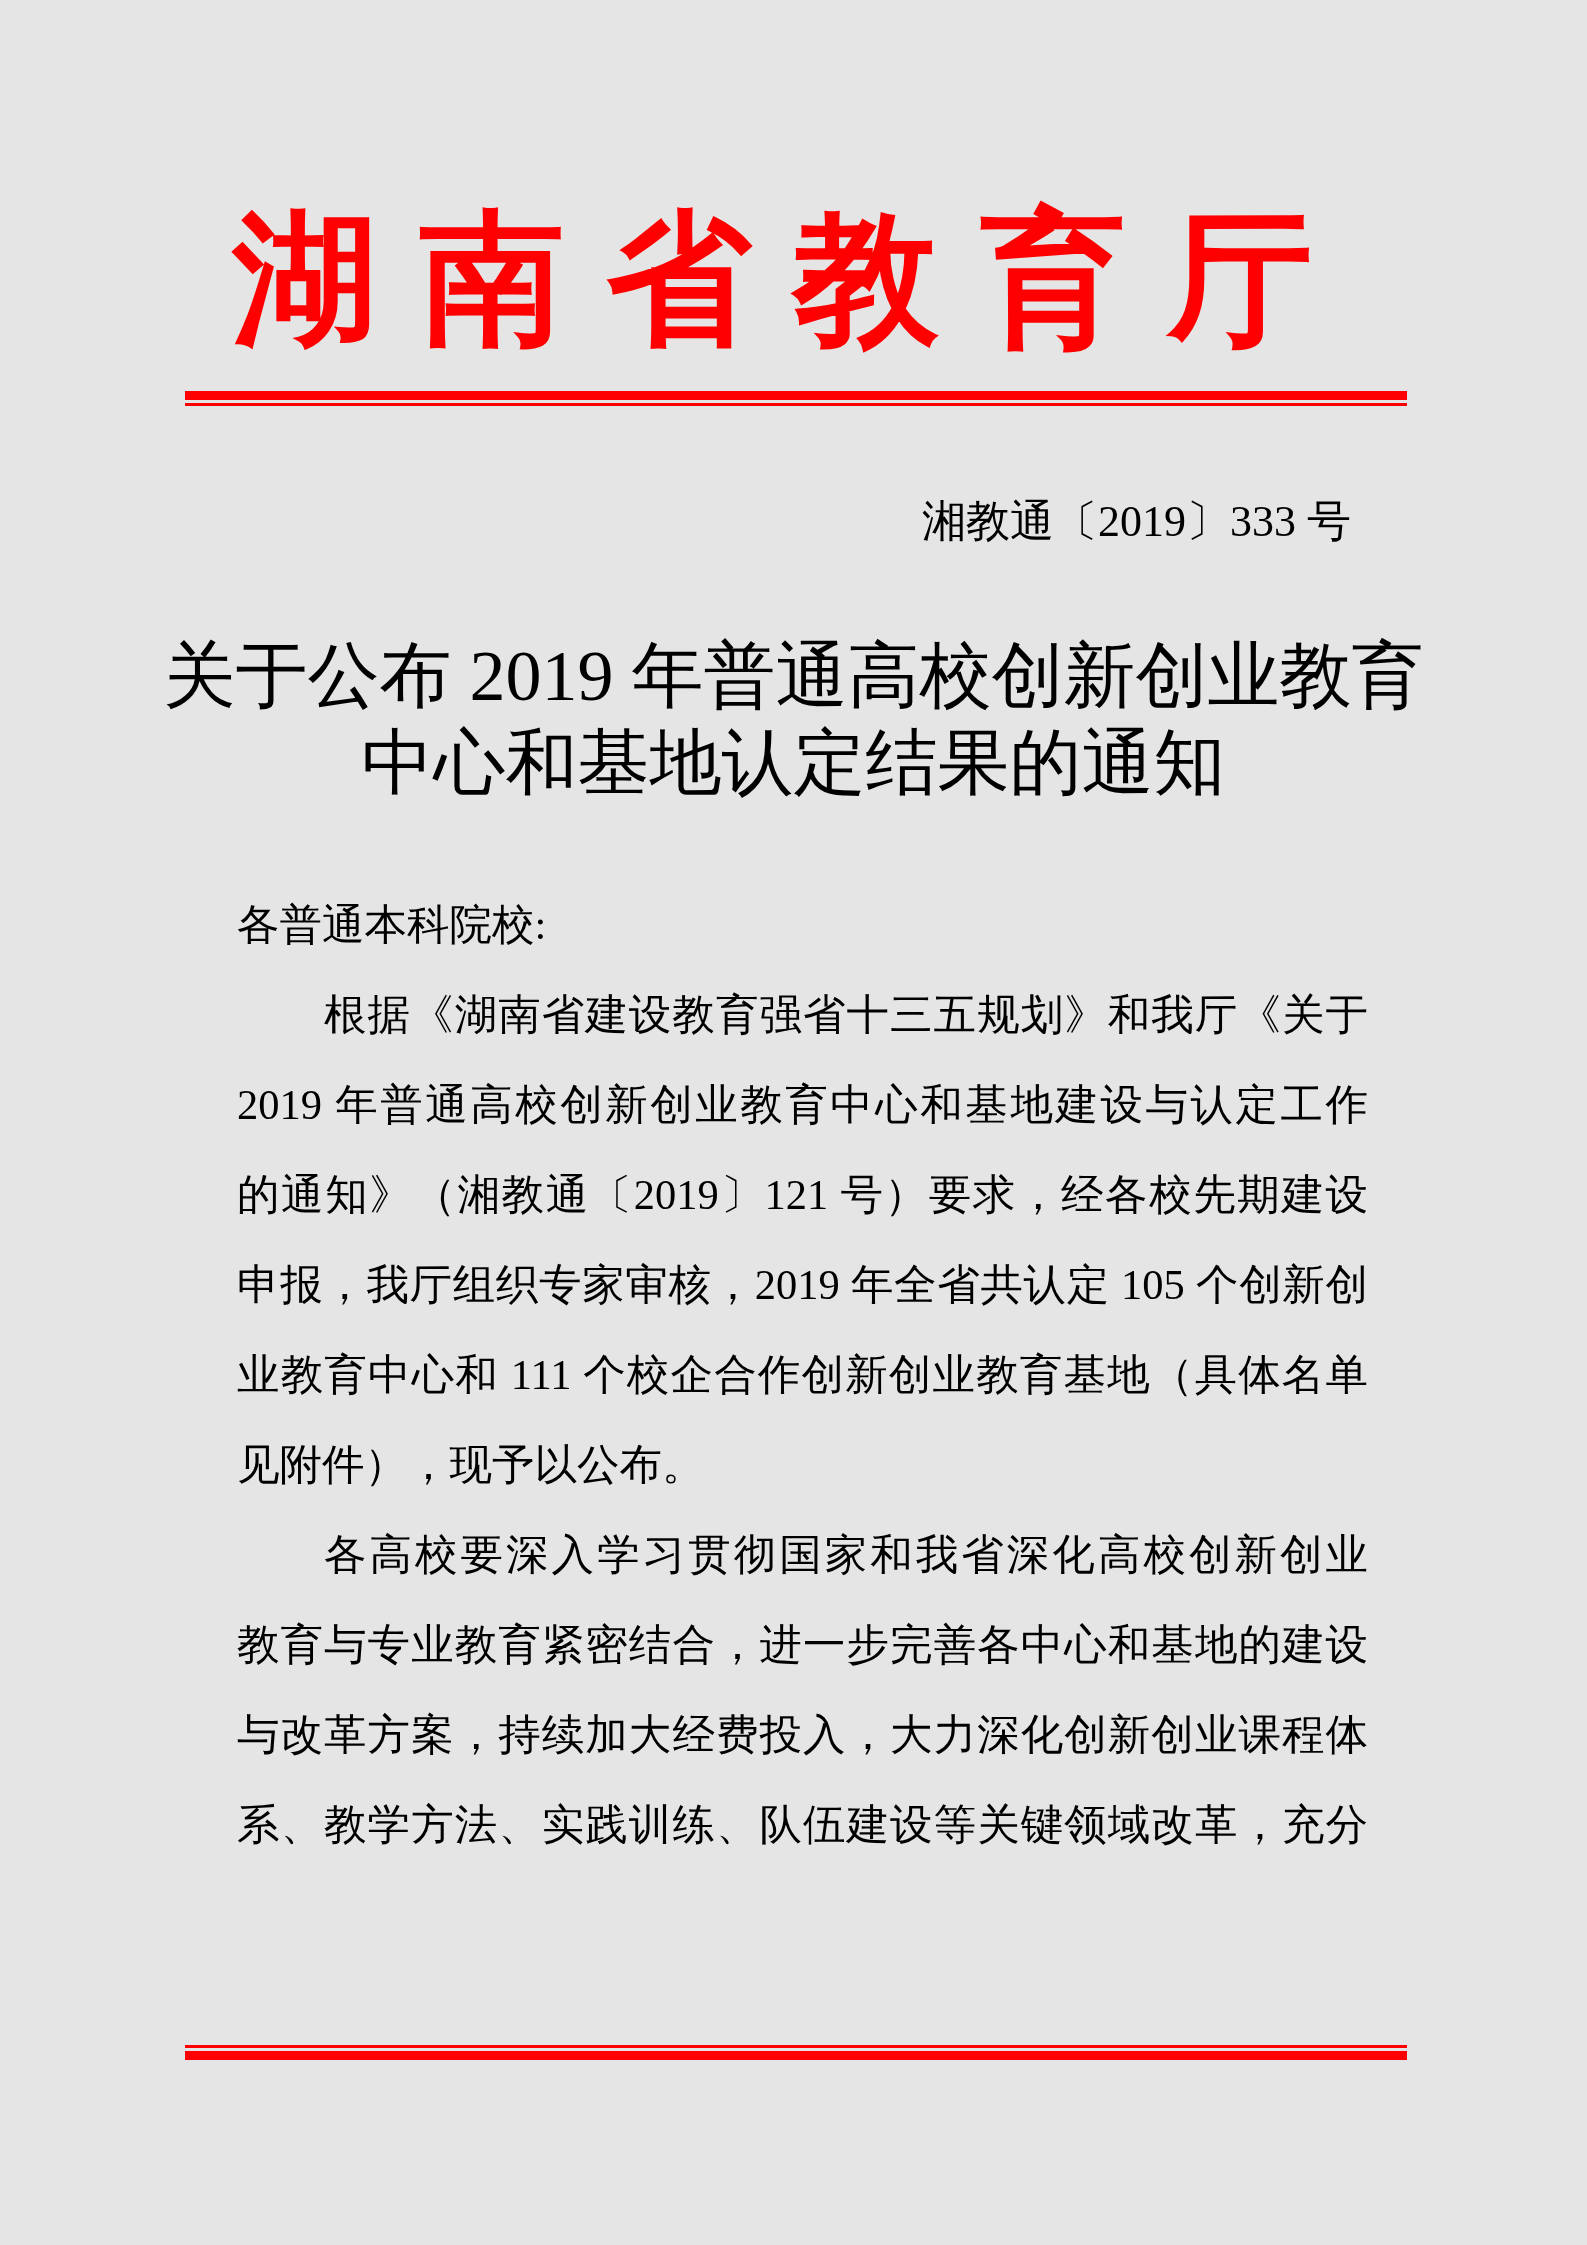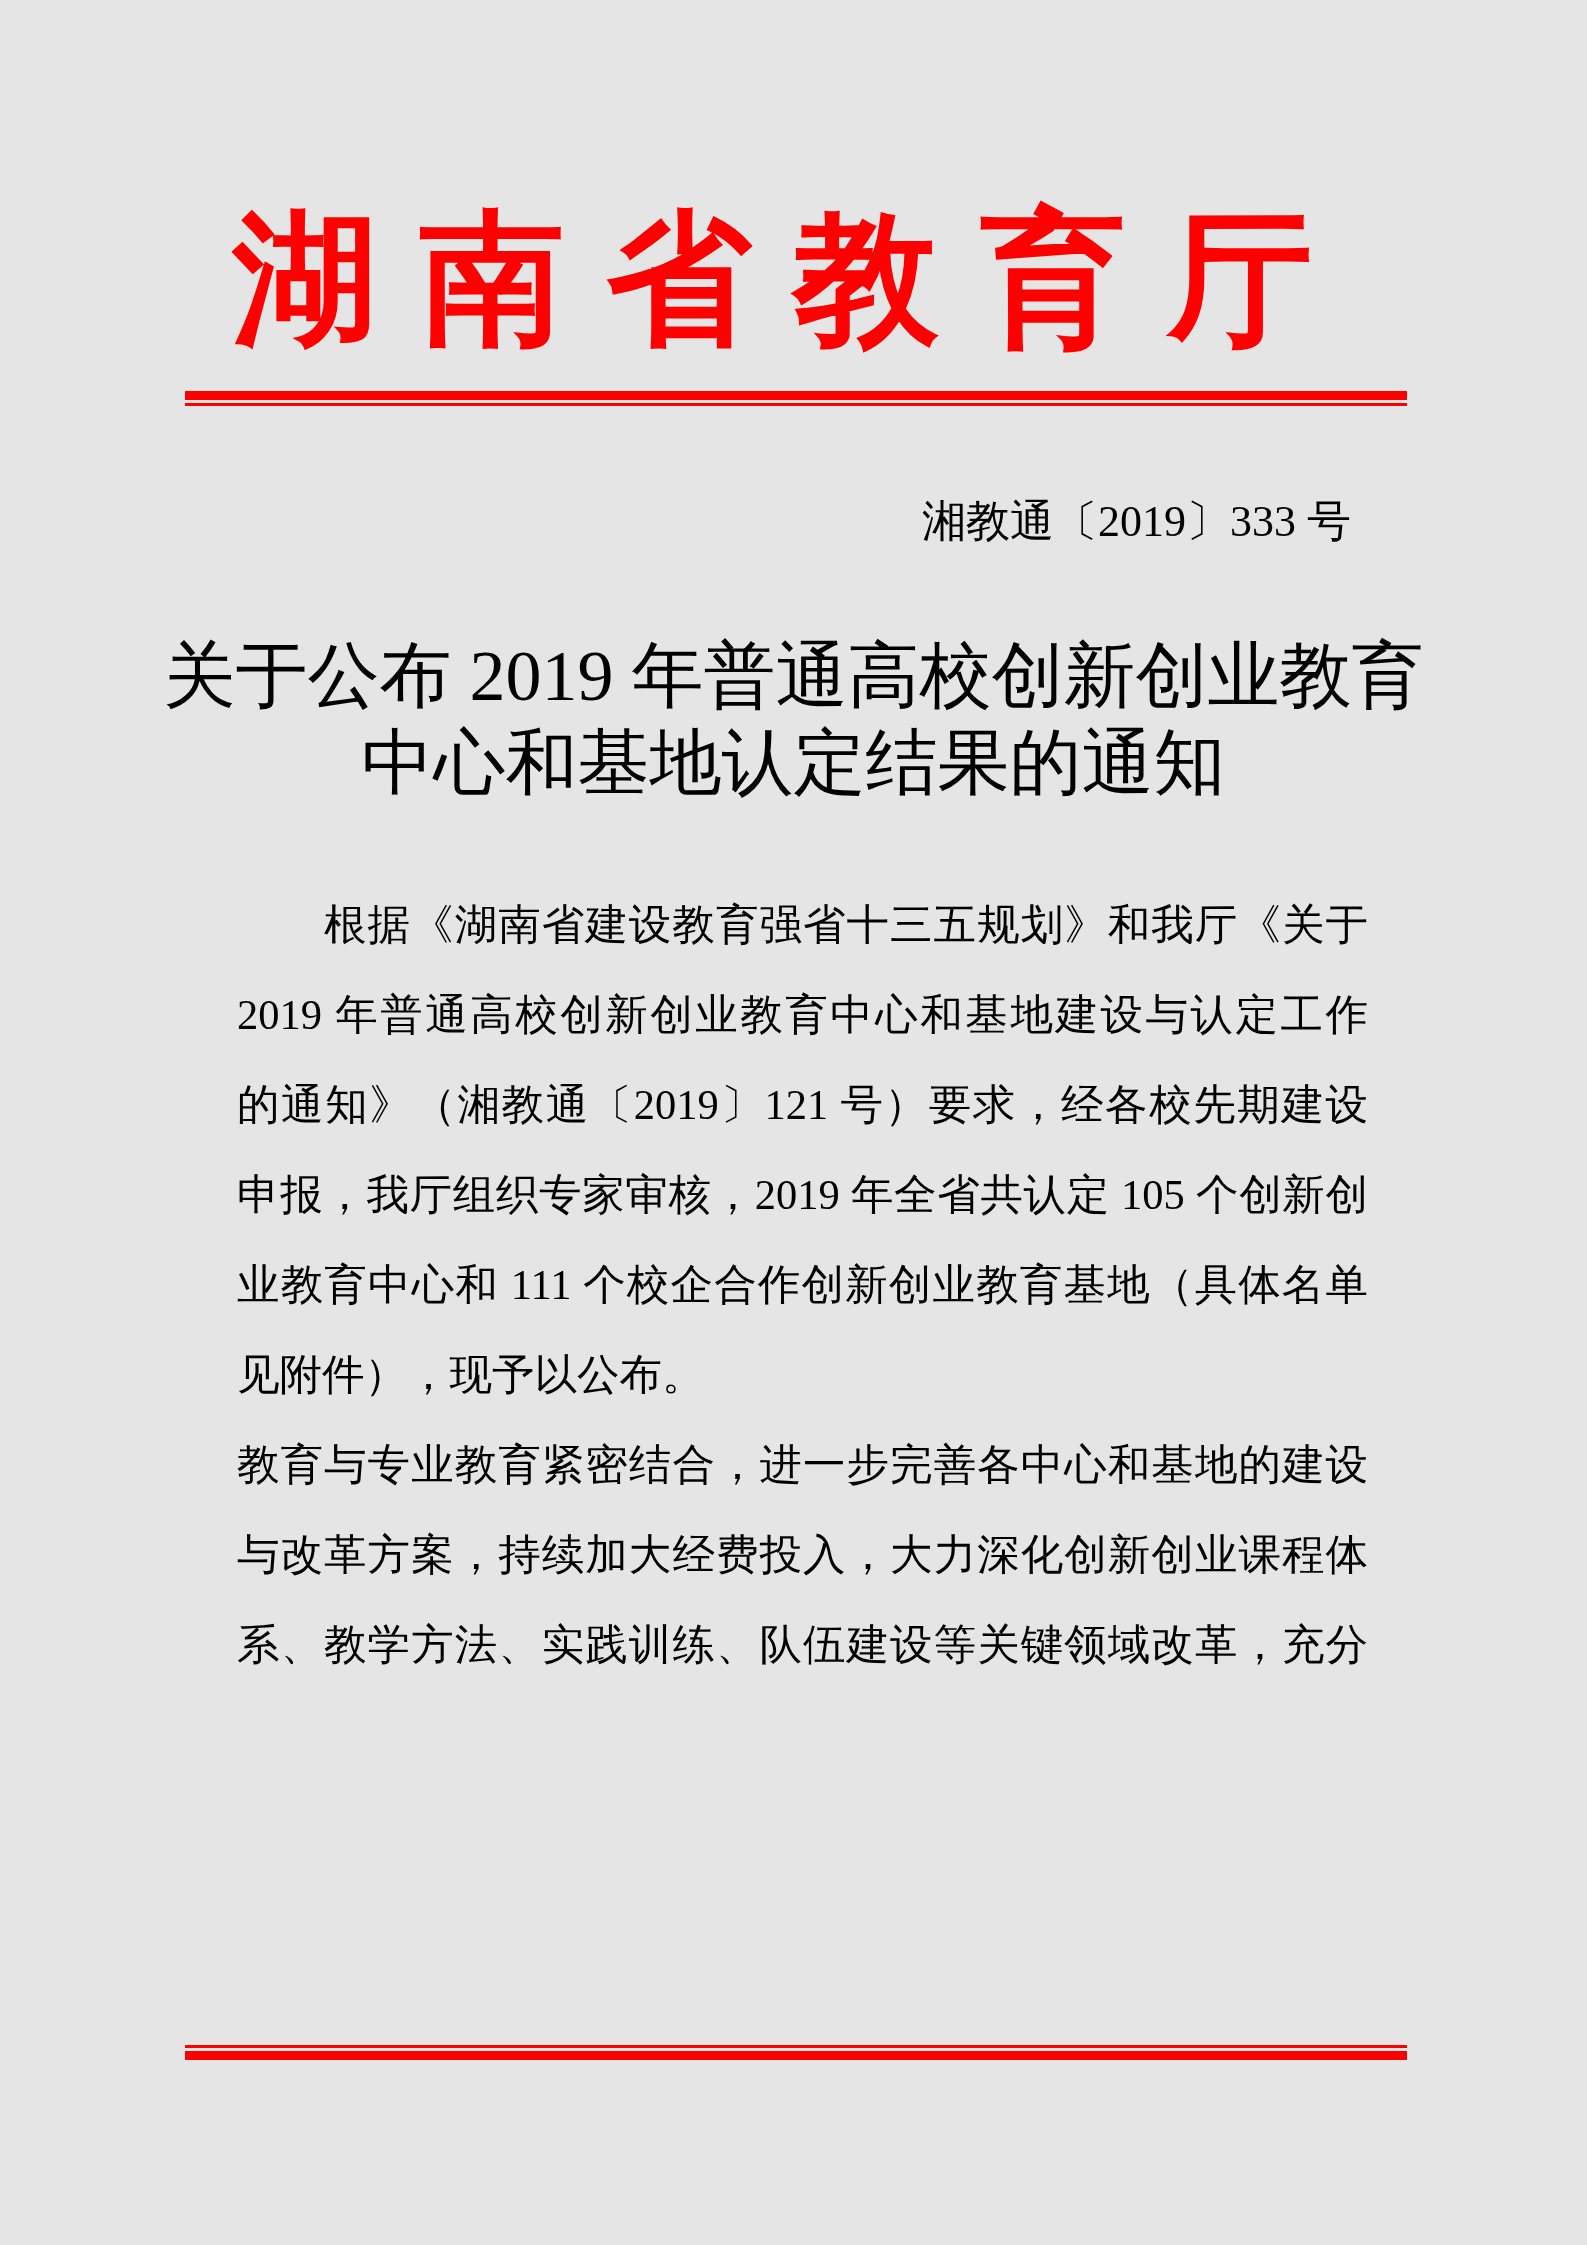--- a/index.html
+++ b/index.html
@@ -104,28 +104,30 @@
   </div>
 
   <div class="doc-number">湘教通〔2019〕333 号</div>
 
   <div class="doc-title">
     <div>关于公布 2019 年普通高校创新创业教育</div>
     <div>中心和基地认定结果的通知</div>
   </div>
 
   <div class="body-text">
+    <div class="line">各普通本科院校:</div>
 
     <div class="line just indent">根据《湖南省建设教育强省十三五规划》和我厅《关于</div>
     <div class="line just">2019 年普通高校创新创业教育中心和基地建设与认定工作</div>
     <div class="line just">的通知》（湘教通〔2019〕121 号）要求，经各校先期建设并</div>
     <div class="line just">申报，我厅组织专家审核，2019 年全省共认定 105 个创新创</div>
     <div class="line just">业教育中心和 111 个校企合作创新创业教育基地（具体名单</div>
     <div class="line">见附件），现予以公布。</div>
 
+    <div class="line just indent">各高校要深入学习贯彻国家和我省深化高校创新创业</div>
     <div class="line just">教育与专业教育紧密结合，进一步完善各中心和基地的建设</div>
     <div class="line just">与改革方案，持续加大经费投入，大力深化创新创业课程体</div>
     <div class="line just">系、教学方法、实践训练、队伍建设等关键领域改革，充分</div>
   </div>
 
   <div class="rule rule-bottom">
     <div class="thin"></div>
     <div class="gap"></div>
     <div class="thick"></div>
   </div>

